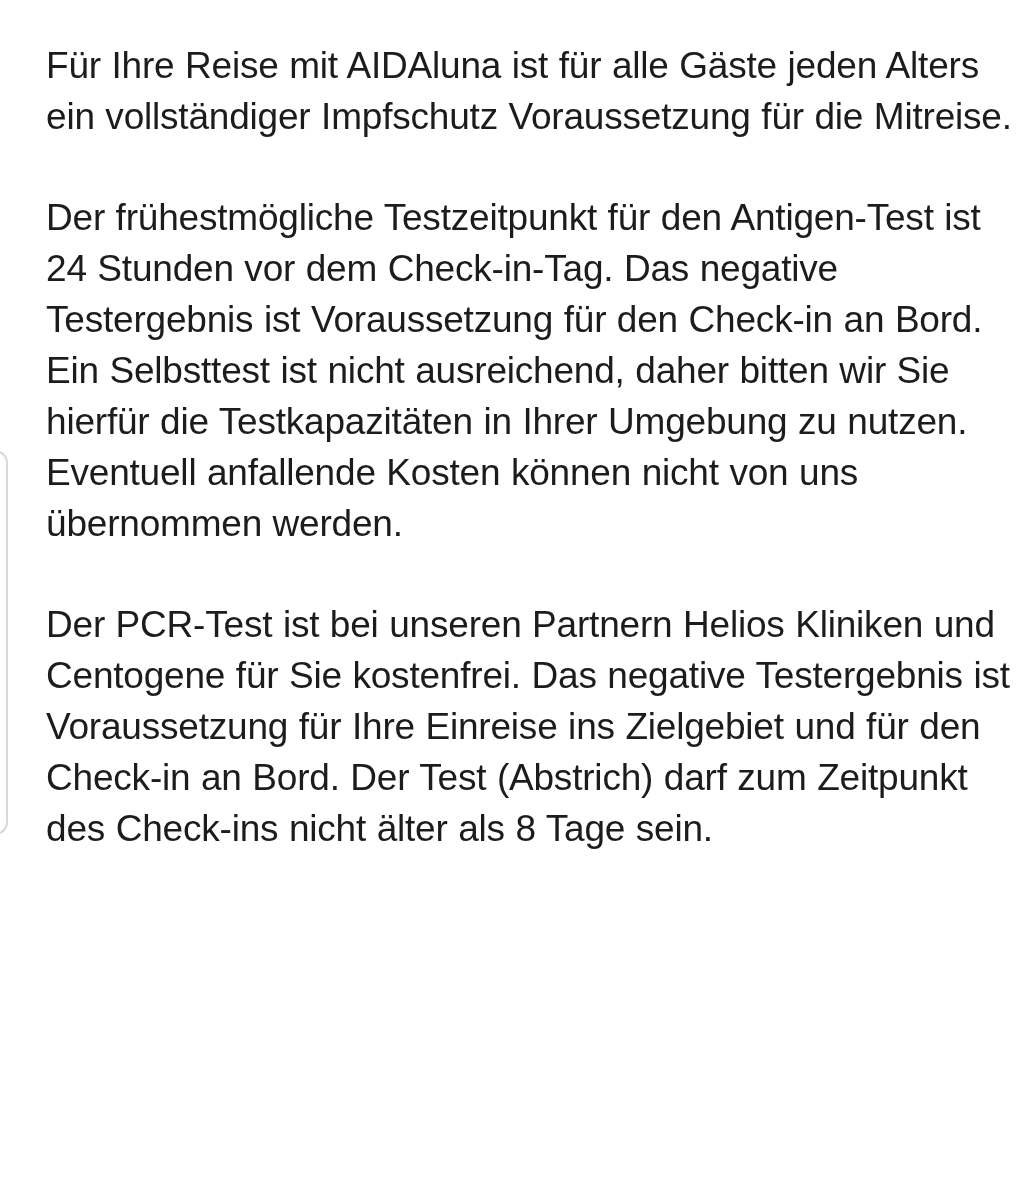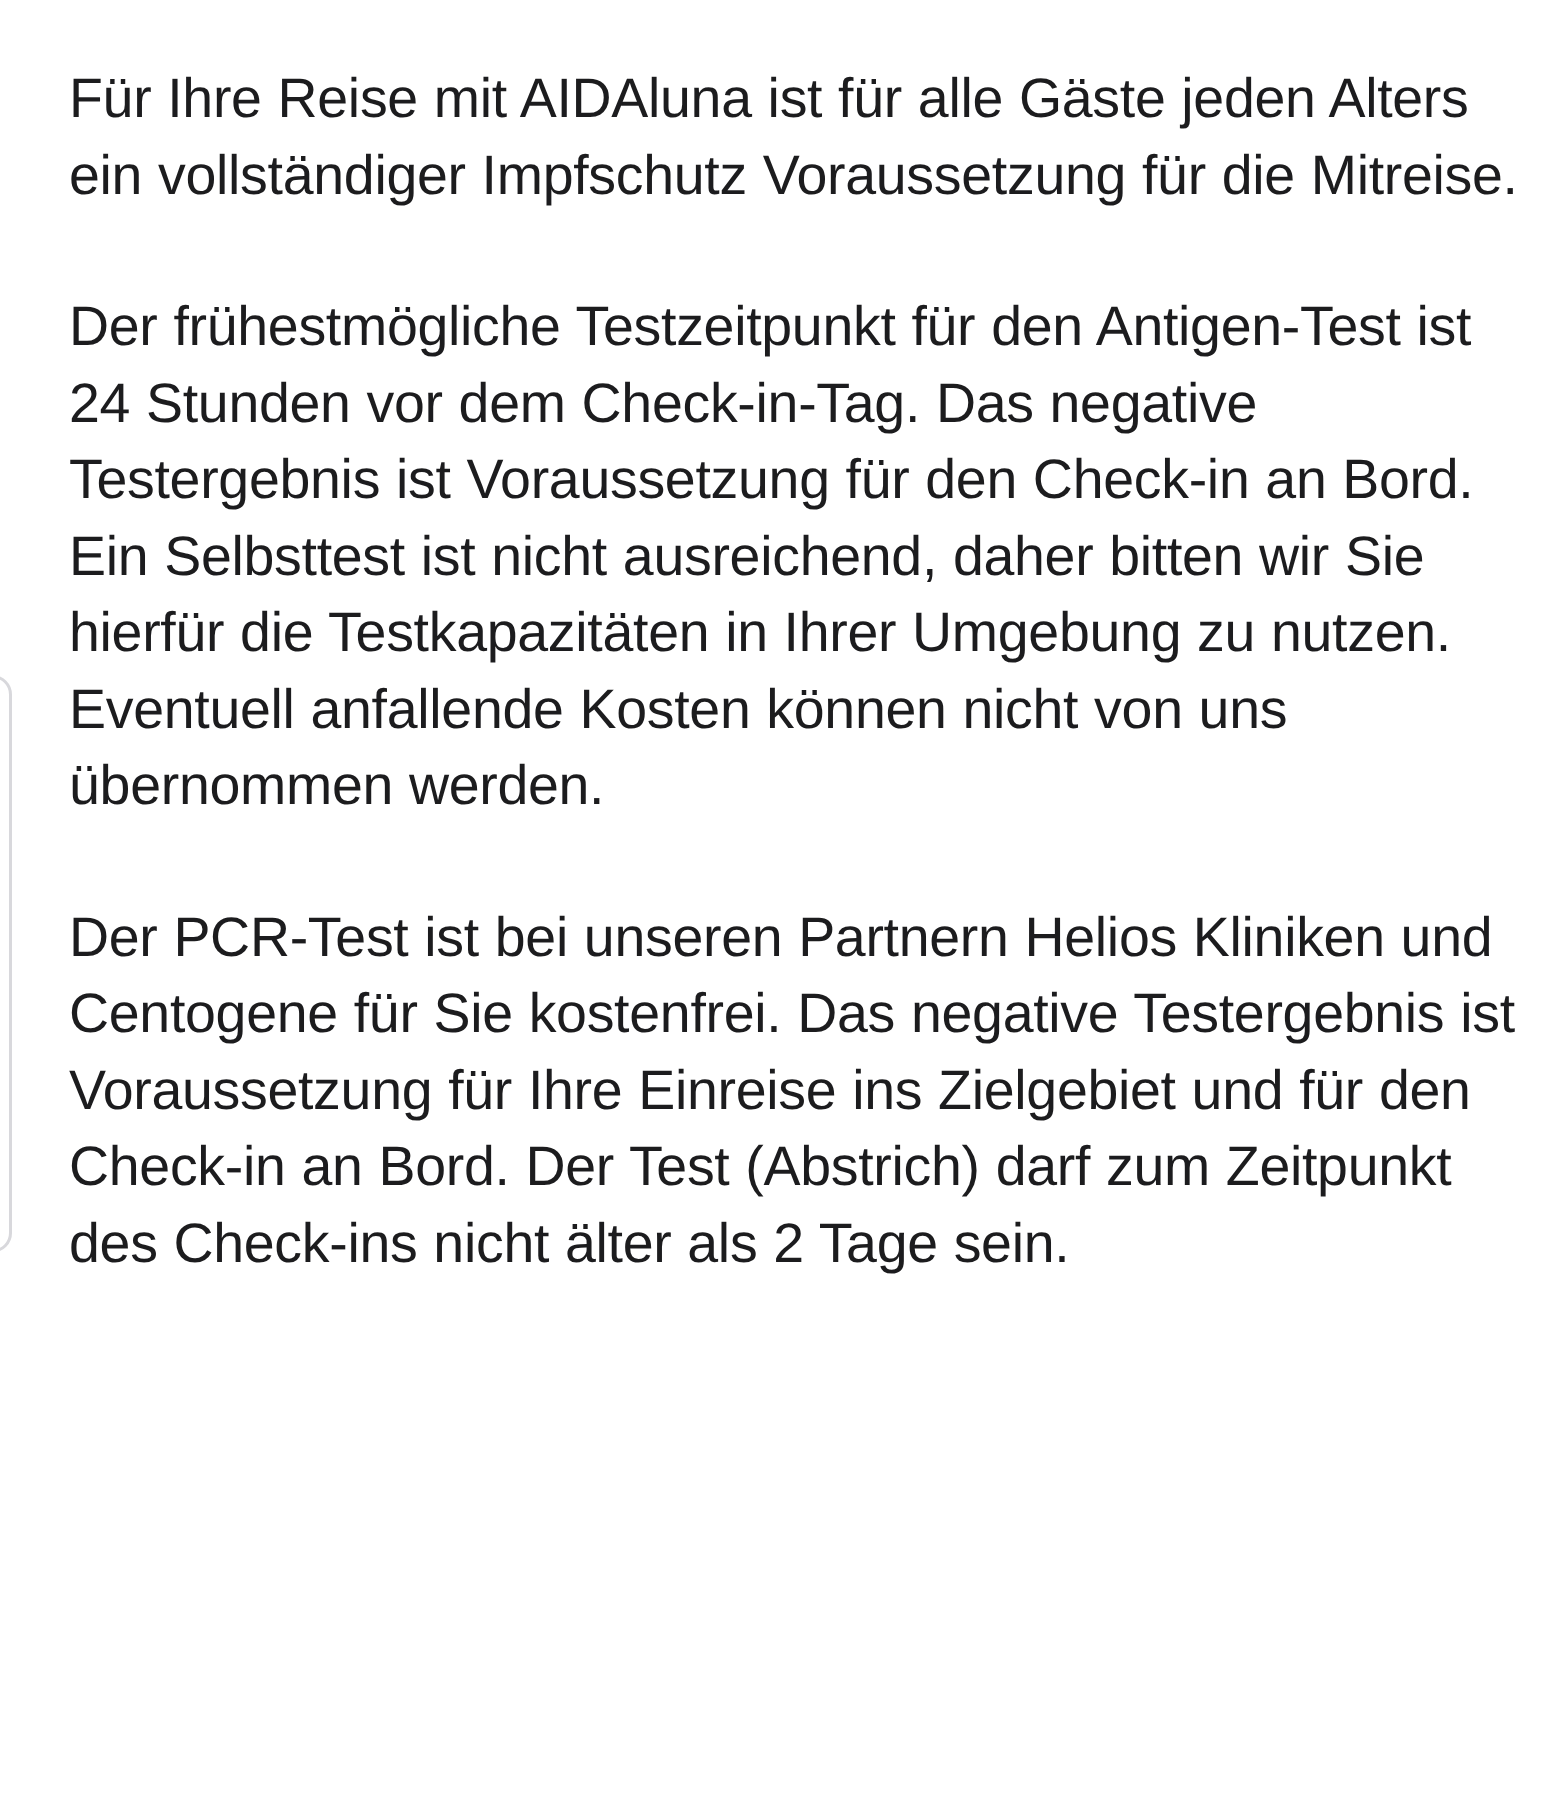--- a/index.html
+++ b/index.html
@@ -53,16 +53,16 @@
 </head>
 <body>
 
 <div class="page">
 
   <div class="edge-panel"></div>
 
   <div class="content">
     <p class="para">Für Ihre Reise mit AIDAluna ist für alle Gäste jeden Alters ein vollständiger Impfschutz Voraussetzung für die Mitreise.</p>
     <p class="para">Der frühestmögliche Testzeitpunkt für den Antigen-Test ist 24 Stunden vor dem Check-in-Tag. Das negative Testergebnis ist Voraussetzung für den Check-in an Bord. Ein Selbsttest ist nicht ausreichend, daher bitten wir Sie hierfür die Testkapazitäten in Ihrer Umgebung zu nutzen. Eventuell anfallende Kosten können nicht von uns übernommen werden.</p>
-    <p class="para">Der PCR-Test ist bei unseren Partnern Helios Kliniken und Centogene für Sie kostenfrei. Das negative Testergebnis ist Voraussetzung für Ihre Einreise ins Zielgebiet und für den Check-in an Bord. Der Test (Abstrich) darf zum Zeitpunkt des Check-ins nicht älter als 2 Tage sein.</p>
+    <p class="para">Der PCR-Test ist bei unseren Partnern Helios Kliniken und Centogene für Sie kostenfrei. Das negative Testergebnis ist Voraussetzung für Ihre Einreise ins Zielgebiet und für den Check-in an Bord. Der Test (Abstrich) darf zum Zeitpunkt des Check-ins nicht älter als 8 Tage sein.</p>
   </div>
 
 </div>
 
 </body></html>

